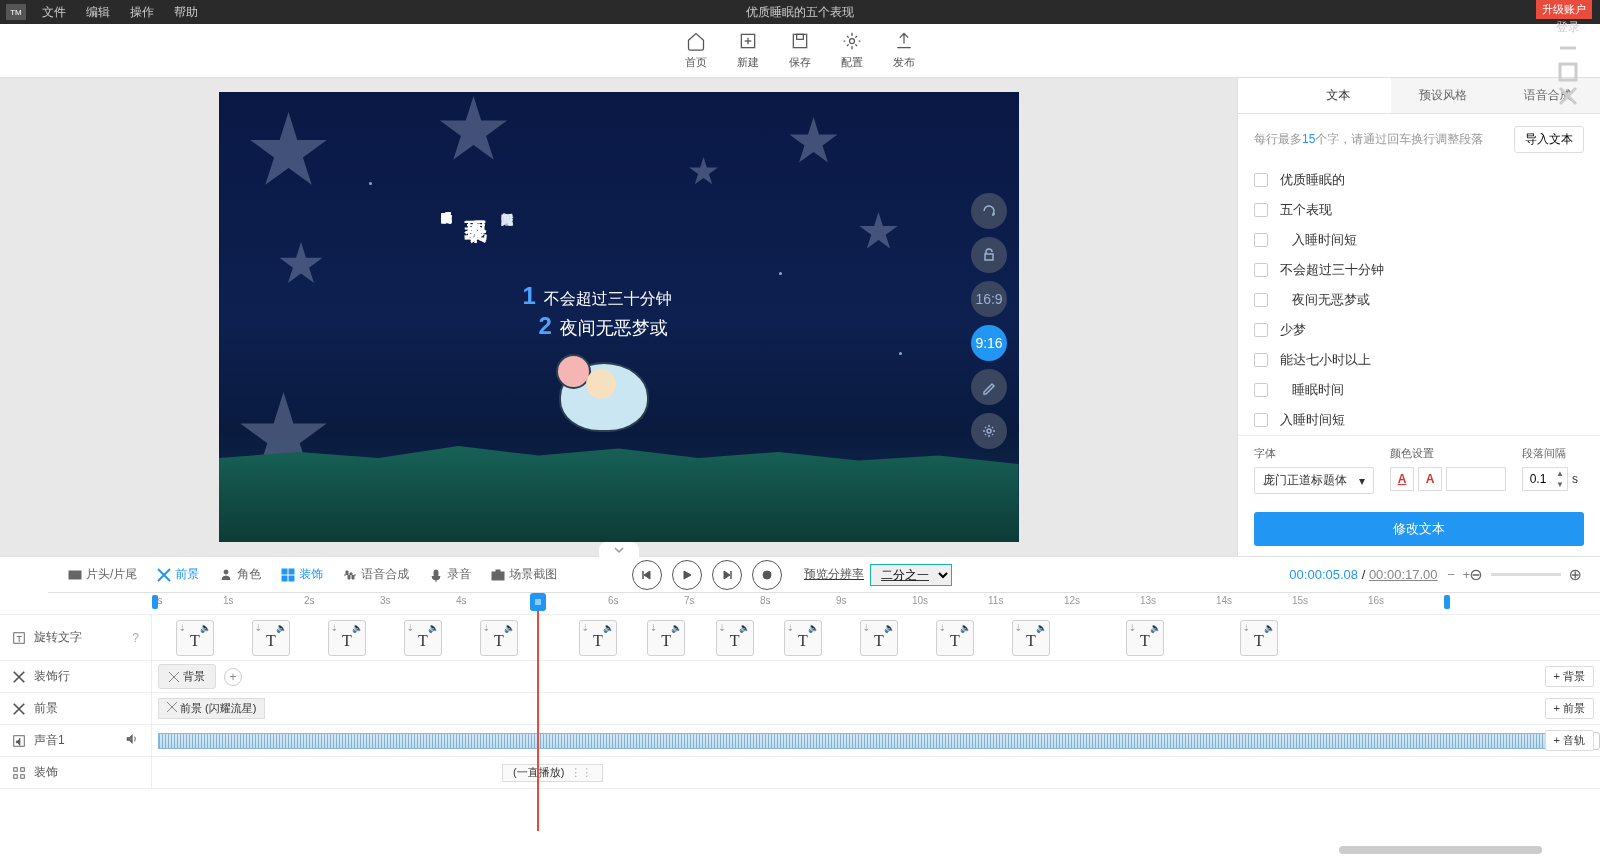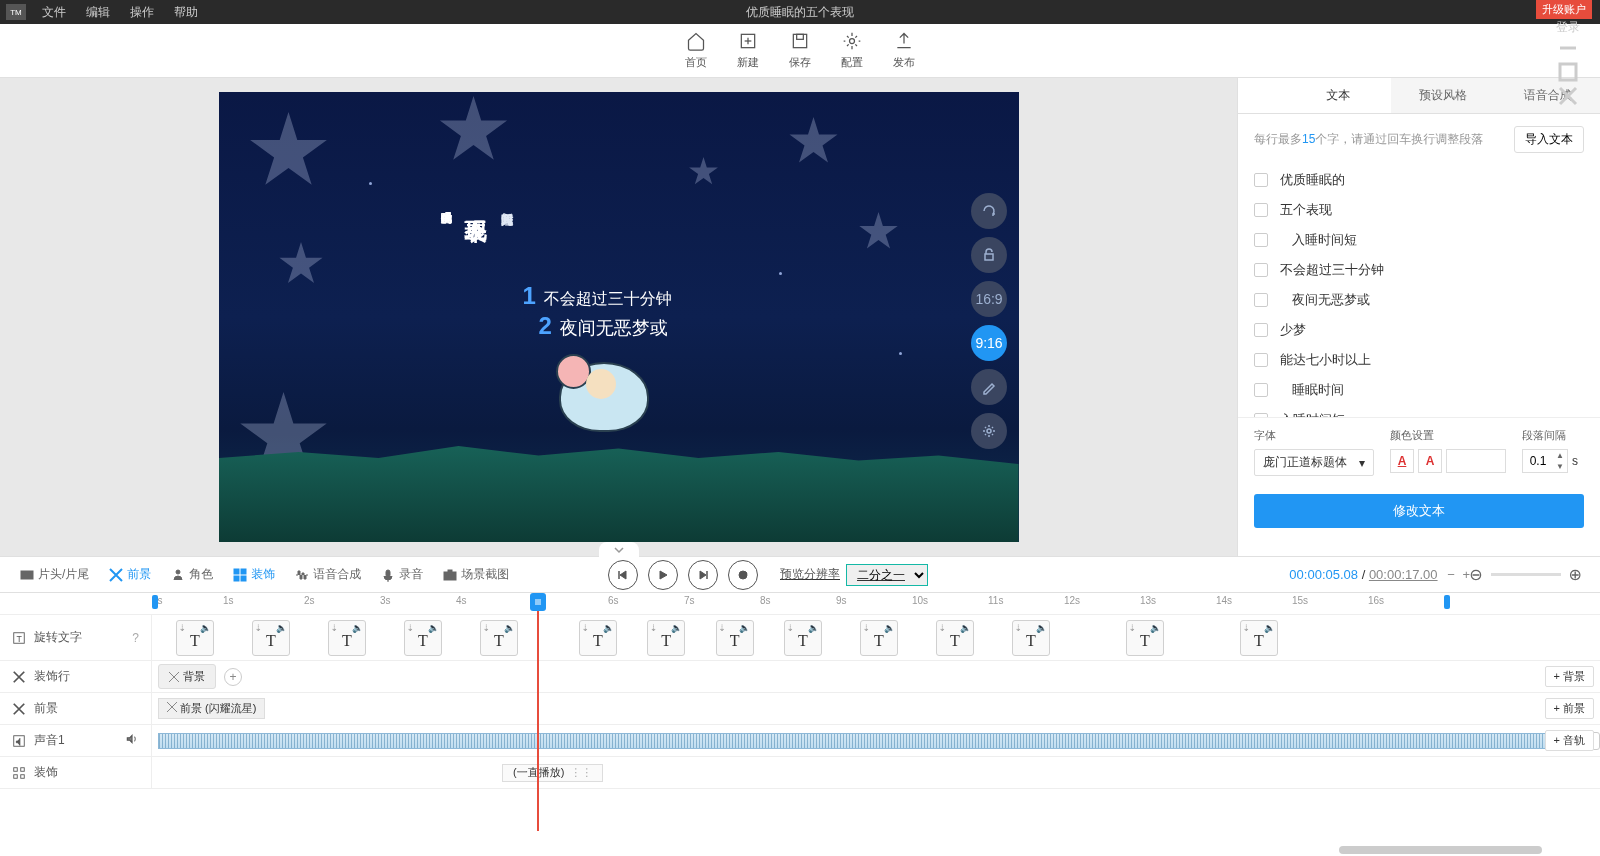--- a/index.html
+++ b/index.html
@@ -62,21 +62,21 @@
 .font-col { display:flex; flex-direction:column; gap:6px; }
 .font-label { font-size:11px; color:#666; }
 .font-select { border:1px solid #ddd; padding:4px 8px; border-radius:2px; font-size:12px; display:flex; align-items:center; justify-content:space-between; width:120px; cursor:pointer; }
 .color-btns { display:flex; gap:4px; }
 .color-btn { width:24px; height:24px; border:1px solid #ddd; display:flex; align-items:center; justify-content:center; cursor:pointer; font-weight:bold; }
 .color-swatch { width:60px; height:24px; border:1px solid #ddd; cursor:pointer; }
 .spinner { display:flex; align-items:center; border:1px solid #ddd; }
 .spinner input { width:30px; border:none; text-align:center; font-size:12px; outline:none; }
 .spin-btns { display:flex; flex-direction:column; }
 .spin-btns div { width:14px; height:11px; font-size:8px; line-height:11px; text-align:center; cursor:pointer; color:#666; }
-.apply-btn { margin:8px 16px 28px; background:#2196f3; color:#fff; text-align:center; padding:8px 0; border-radius:3px; cursor:pointer; font-size:13px; }
+.apply-btn { margin:8px 16px 10px; background:#2196f3; color:#fff; text-align:center; padding:8px 0; border-radius:3px; cursor:pointer; font-size:13px; }
 
 
 .timeline { height:300px; background:#fff; border-top:1px solid #e0e0e0; display:flex; flex-direction:column; }
 .tl-toolbar { height:36px; display:flex; align-items:center; padding:0 12px; gap:4px; border-bottom:1px solid #e0e0e0; }
 .tl-tab { display:flex; align-items:center; gap:4px; padding:4px 8px; cursor:pointer; color:#666; font-size:12px; }
 .tl-tab.active { color:#2196f3; }
 .tl-tab svg { width:14px; height:14px; stroke:currentColor; fill:currentColor; }
 .tl-spacer { flex:1; }
 .play-ctrl { display:flex; gap:10px; align-items:center; }
 .play-btn { width:30px; height:30px; border:1.5px solid #555; border-radius:50%; display:flex; align-items:center; justify-content:center; cursor:pointer; }
@@ -321,21 +321,21 @@
           </div>
           <span>s</span>
         </div>
       </div>
     </div>
     <div class="apply-btn">修改文本</div>
   </div>
 </div>
 
 <div class="timeline">
-  <div class="tl-toolbar" style="position:relative;">
+  <div class="tl-toolbar" style="position:relative;margin-left:48px;">
     <div id="tl-tabs" style="display:flex;gap:4px;">
         <div class="tl-tab">
           <svg viewBox="0 0 14 14">
             <rect x="1" y="3" width="12" height="8"></rect>
             <line x1="4" y1="3" x2="4" y2="11"></line>
             <line x1="10" y1="3" x2="10" y2="11"></line>
           </svg>
           <span>片头/片尾</span>
         </div>
         <div class="tl-tab active">

